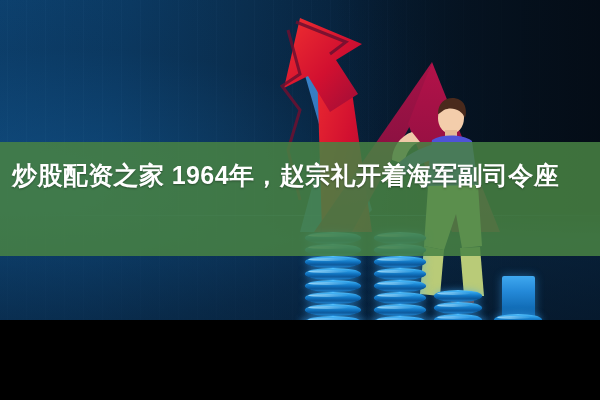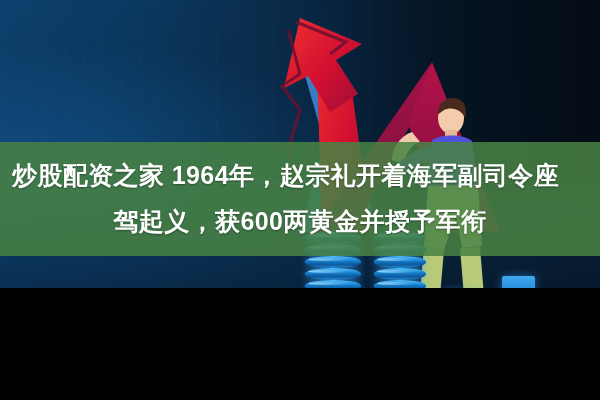--- a/index.html
+++ b/index.html
@@ -1,18 +1,18 @@
 <!DOCTYPE html>
 <html><head>
 <meta charset="utf-8">
 <style>
   html,body{margin:0;padding:0;background:#000;}
   #stage{
     position:relative;
-    width:600px;height:288px;
+    width:600px;height:320px;
     overflow:hidden;
     font-family:"Liberation Sans","DejaVu Sans",sans-serif;
     background:#061422;
   }
 
   
   .bg-base{
     position:absolute;inset:0;
     background:linear-gradient(100deg,#0d4270 0%,#0b3a63 20%,#0a2e4e 38%,#07213a 55%,#06182a 72%,#061422 100%);
   }
@@ -258,15 +258,14 @@
       <div class="coin" style="top:24px;">
           <span class="shine"></span>
         </div>
     </div>
     <div class="reflection" style="left:490px;top:340px;width:58px;height:18px;"></div>
   </div>
 
   <div class="green-band" style="top:142px;height:114px;"></div>
 
   <div class="caption cap-line1" style="top:152px;">炒股配资之家 1964年，赵宗礼开着海军副司令座</div>
-  <div class="caption cap-line2" style="top:198px;">驾起义，获600两黄金并授予军衔</div>
 
 </div>
 
 </body></html>

